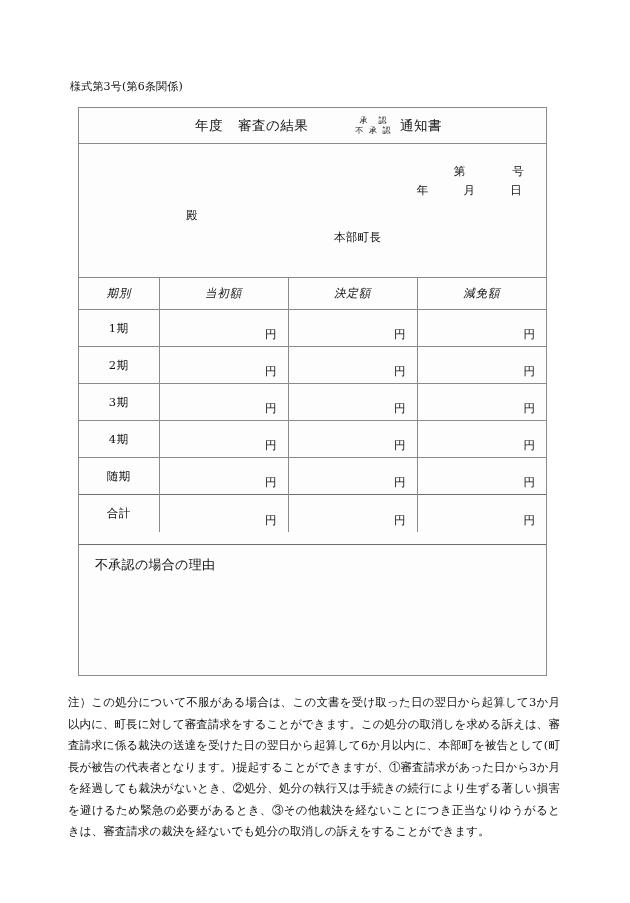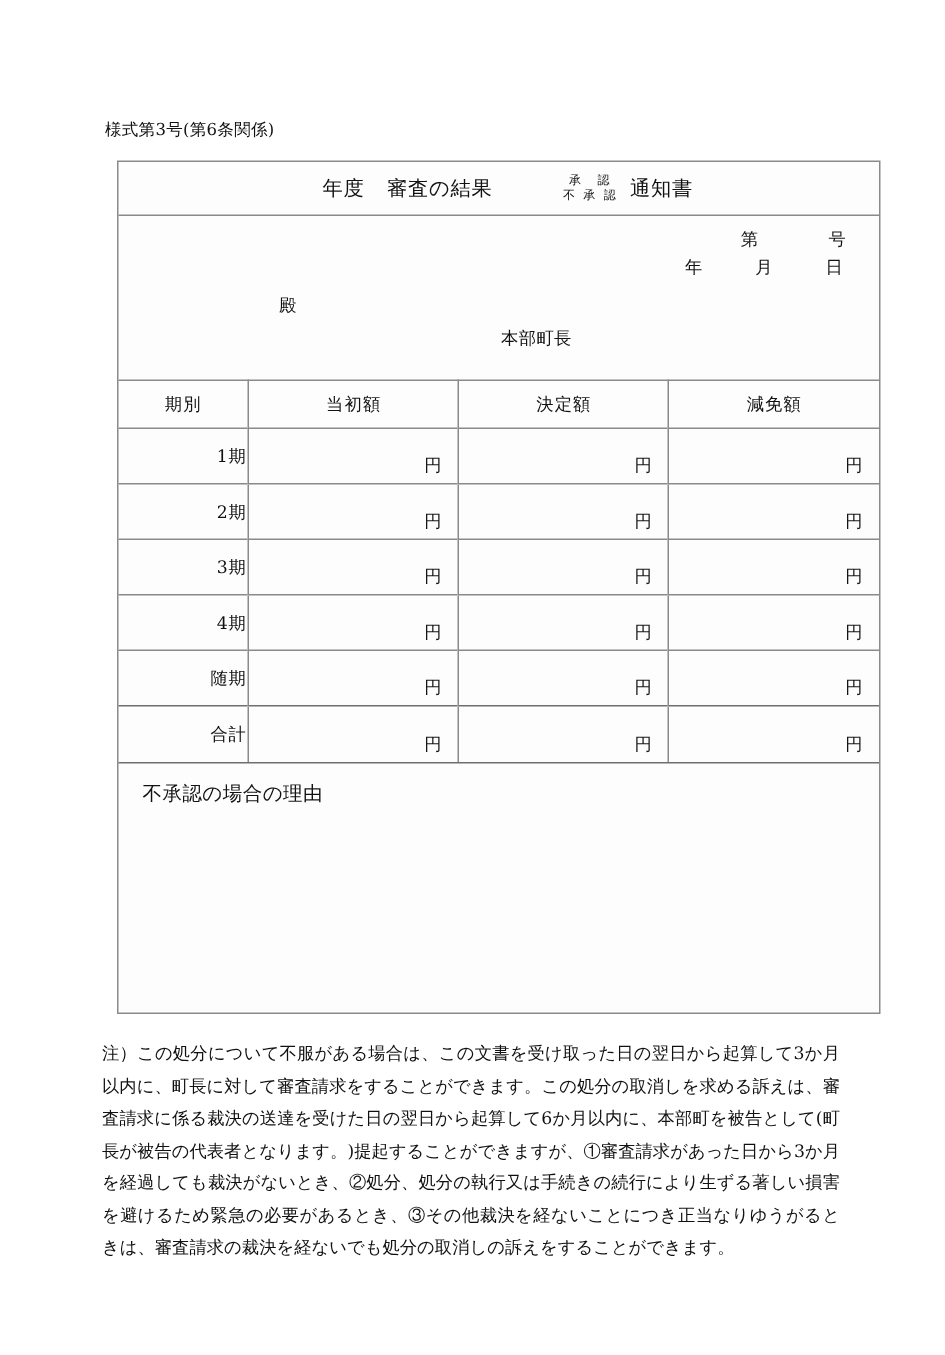--- a/index.html
+++ b/index.html
@@ -29,27 +29,28 @@
     font-size: 11px;
     letter-spacing: 0.2px;
     white-space: nowrap;
   }
 
   
   .frame {
     position: absolute;
     left: 78px;
     top: 107px;
-    width: 509px;
+    width: 469px;
     height: 569px;
     border: 1.5px solid #8a8a8a;
     box-sizing: border-box;
     background: #fdfdfd;
     display: flex;
     flex-direction: column;
+    gap: 12px;
   }
 
   
   .title-band {
     height: 36px;
     border-bottom: 1.5px solid #8a8a8a;
     display: flex;
     align-items: center;
     justify-content: center;
     box-sizing: border-box;
@@ -140,24 +141,25 @@
     font-size: 11.5px;
   }
   .amt-table th:last-child, .amt-table td:last-child {
     border-right: none;
   }
   .amt-table th {
     height: 32px;
     text-align: center;
     vertical-align: middle;
     letter-spacing: 0.8px;
+    font-style: italic;
   }
   .amt-table td.term {
     height: 37px;
-    text-align: right;
+    text-align: center;
     vertical-align: middle;
     letter-spacing: 0.5px;
   }
   .amt-table td.amt {
     height: 37px;
     text-align: right;
     vertical-align: bottom;
     padding: 0 11px 4px 0;
   }
   .amt-table tr.total td {

